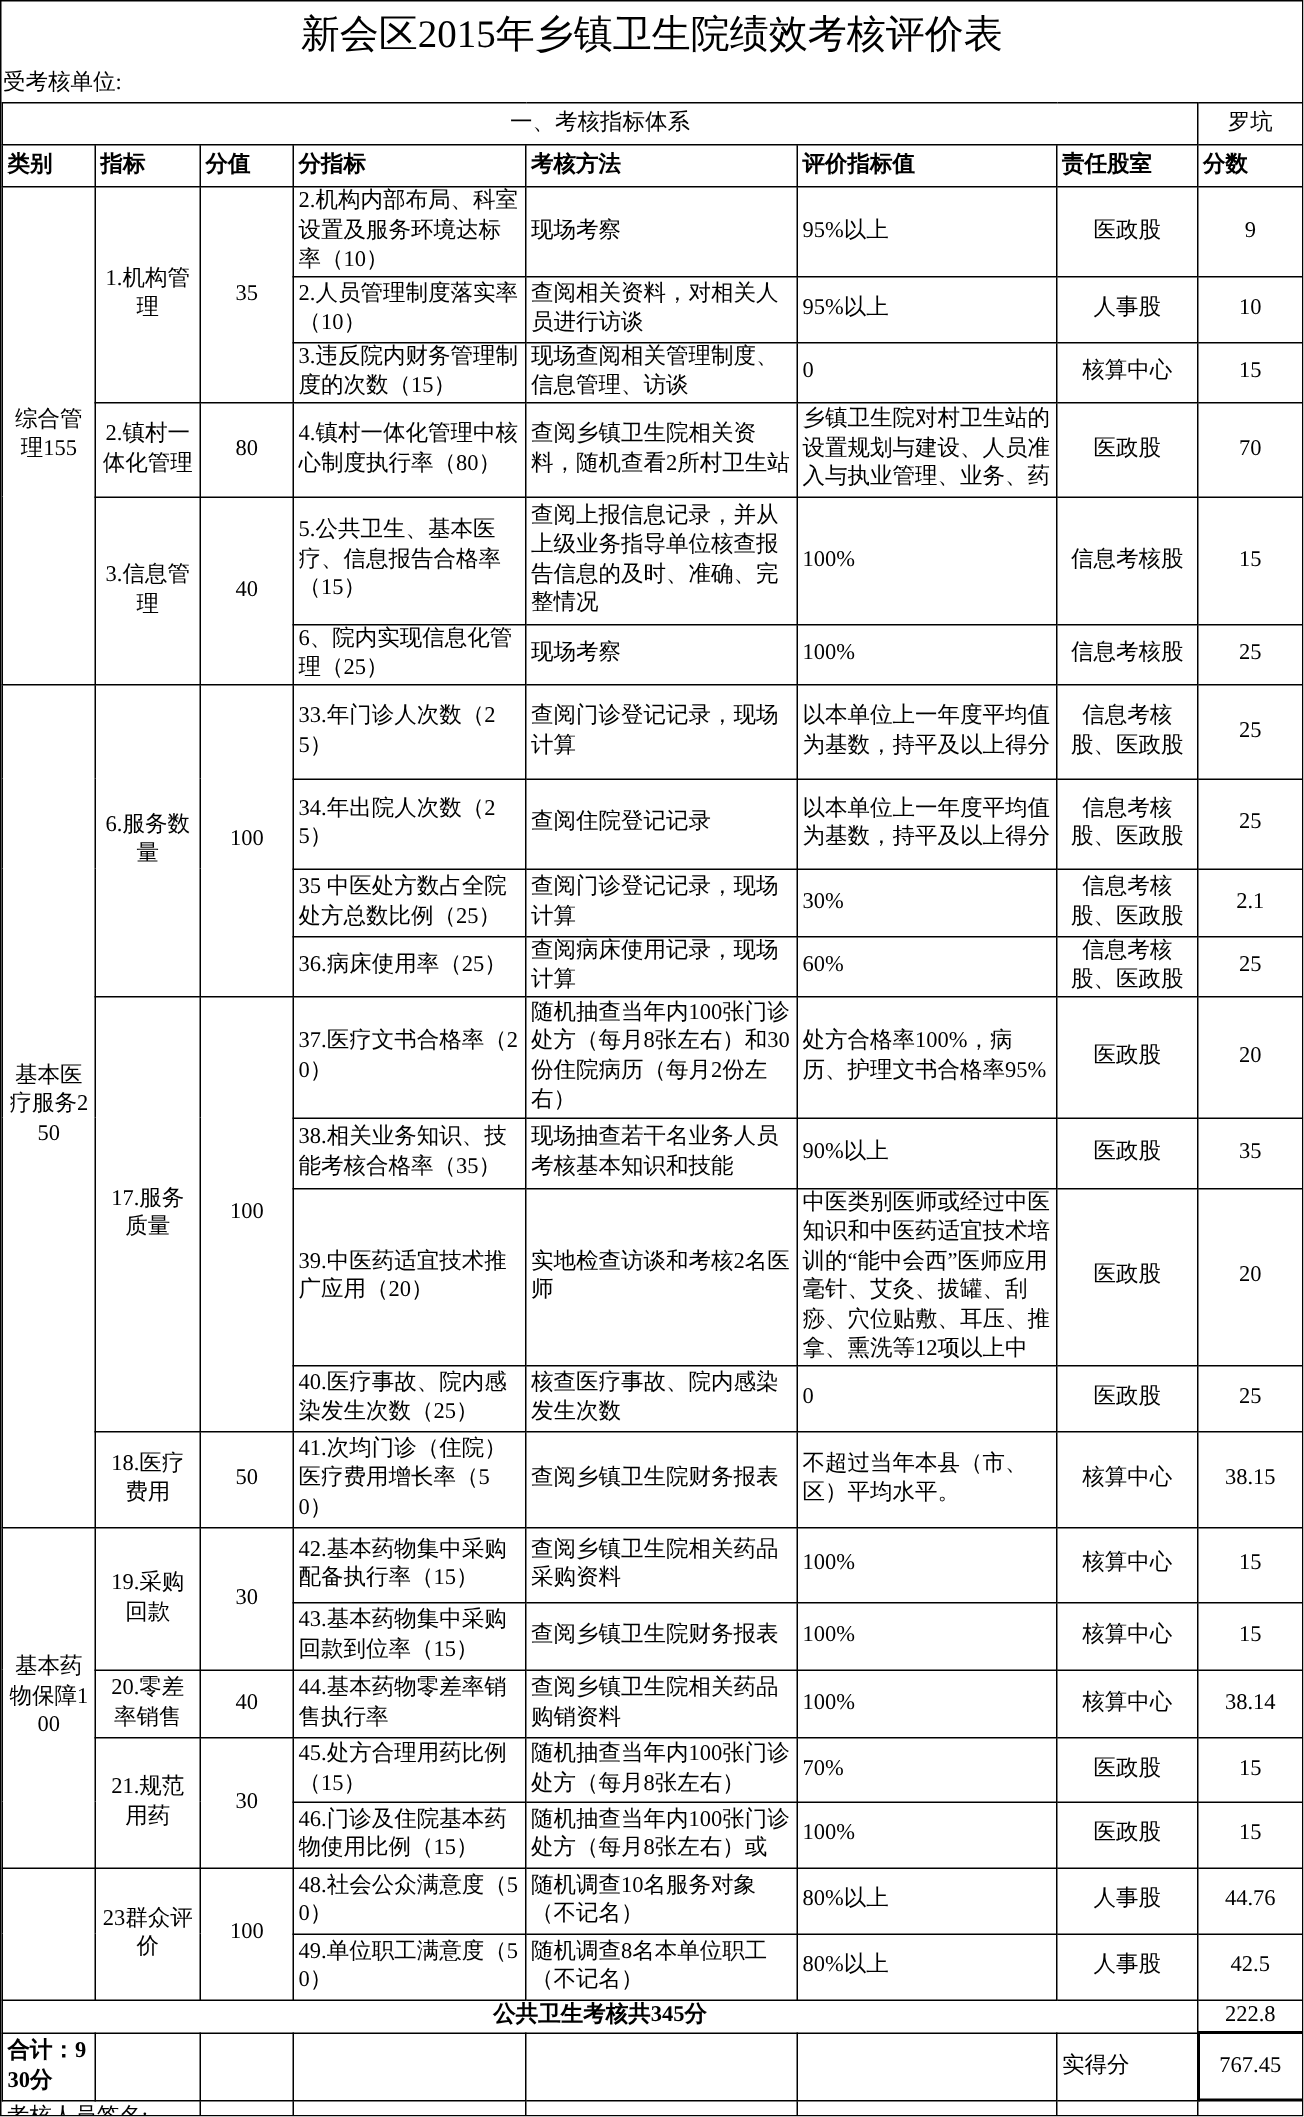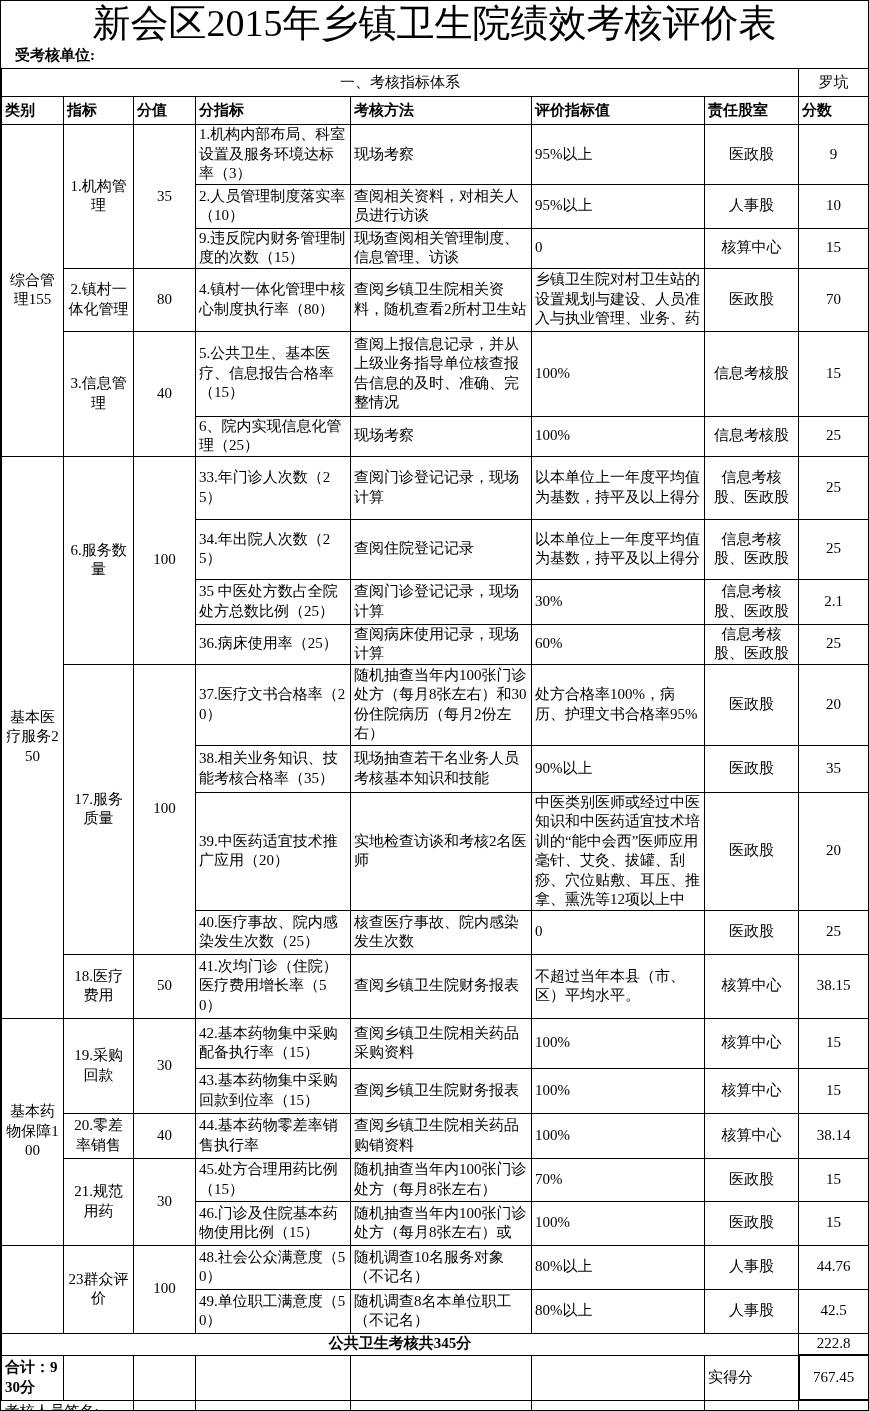--- a/index.html
+++ b/index.html
@@ -1,19 +1,19 @@
 <!DOCTYPE html>
 <html><head>
 <meta charset="utf-8">
 <style>
   html,body{margin:0;padding:0;background:#fff;}
   body{width:869px;font-family:"Liberation Serif","DejaVu Serif",serif;color:#000;}
   .page{width:869px;height:1411px;border:1px solid #000;box-sizing:border-box;background:#fff;overflow:hidden;}
-  .title{font-size:38px;font-weight:normal;text-align:center;height:42px;line-height:44px;margin:0;overflow:hidden;}
-  .unit-line{font-size:15px;height:25px;line-height:24px;padding-left:14px;border-bottom:0;font-weight:bold;}
+  .title{font-size:26px;font-weight:normal;text-align:center;height:42px;line-height:44px;margin:0;overflow:hidden;}
+  .unit-line{font-size:15px;height:25px;line-height:24px;padding-left:1px;border-bottom:0;}
   table.main{border-collapse:collapse;table-layout:fixed;width:867px;}
   table.main td,table.main th{border:1px solid #000;font-size:15px;line-height:1.3;padding:0 3px;overflow:hidden;vertical-align:middle;word-break:break-all;}
   th{font-weight:bold;text-align:left;}
   .c{text-align:center;}
   .l{text-align:left;}
   .sec-hd{font-weight:normal;font-size:16px;text-align:center;}
   .total-row td{border-top:2px solid #000;border-bottom:2px solid #000;}
   .actual-score{border:2px solid #000 !important;}
   .ph-label{font-weight:bold;font-size:16px;text-align:center;}
   .total-label{font-weight:bold;font-size:15px;text-align:left;padding:0 2px;}
@@ -51,35 +51,35 @@
       <th>考核方法</th>
       <th>评价指标值</th>
       <th>责任股室</th>
       <th>分数</th>
     </tr>
 
     <tr style="height:59px">
       <td rowspan="6" class="c">综合管理155</td>
       <td rowspan="3" class="c">1.机构管理</td>
       <td rowspan="3" class="c">35</td>
-      <td class="l">1.机构内部布局、科室设置及服务环境达标率（3）</td>
+      <td class="l">2.机构内部布局、科室设置及服务环境达标率（10）</td>
       <td class="l">现场考察</td>
       <td class="l">95%以上</td>
       <td class="c">医政股</td>
       <td class="c">9</td>
     </tr>
     <tr style="height:44px">
       <td class="l">2.人员管理制度落实率（10）</td>
       <td class="l">查阅相关资料，对相关人员进行访谈</td>
       <td class="l">95%以上</td>
       <td class="c">人事股</td>
       <td class="c">10</td>
     </tr>
     <tr style="height:40px">
-      <td class="l">9.违反院内财务管理制度的次数（15）</td>
+      <td class="l">3.违反院内财务管理制度的次数（15）</td>
       <td class="l">现场查阅相关管理制度、信息管理、访谈</td>
       <td class="l">0</td>
       <td class="c">核算中心</td>
       <td class="c">15</td>
     </tr>
     <tr style="height:63px">
       <td class="c">2.镇村一体化管理</td>
       <td class="c">80</td>
       <td class="l">4.镇村一体化管理中核心制度执行率（80）</td>
       <td class="l">查阅乡镇卫生院相关资料，随机查看2所村卫生站</td>

